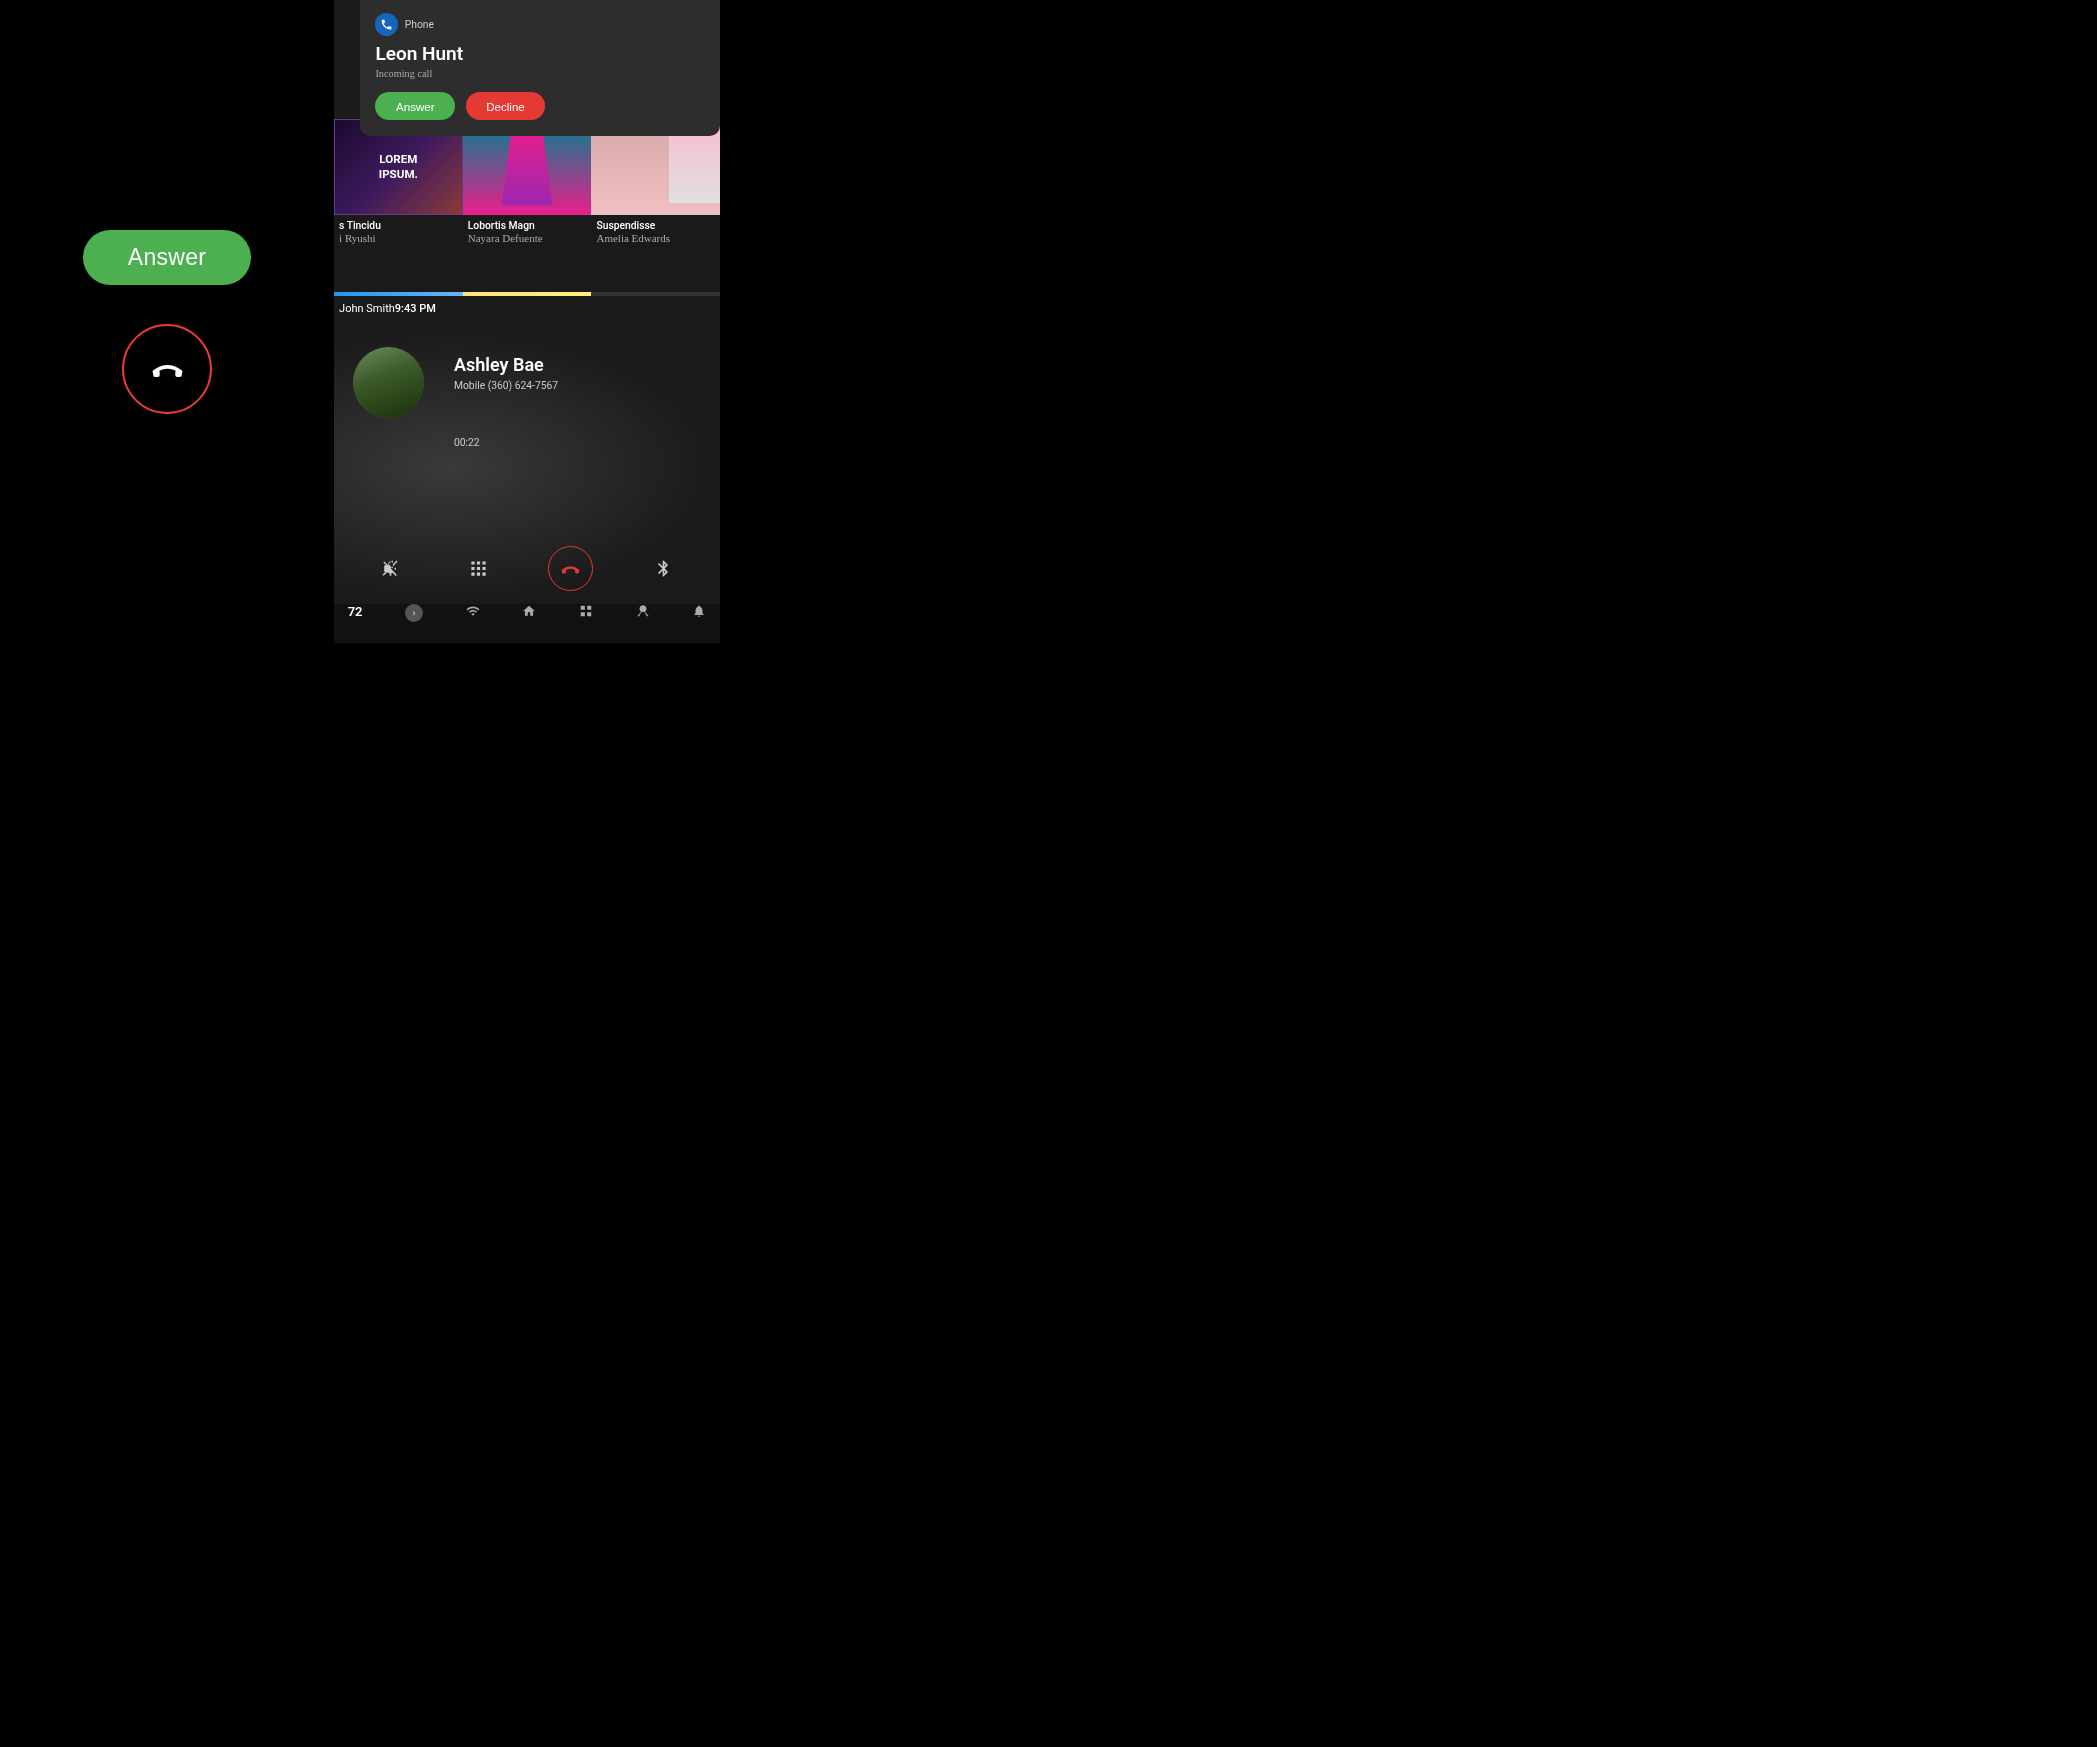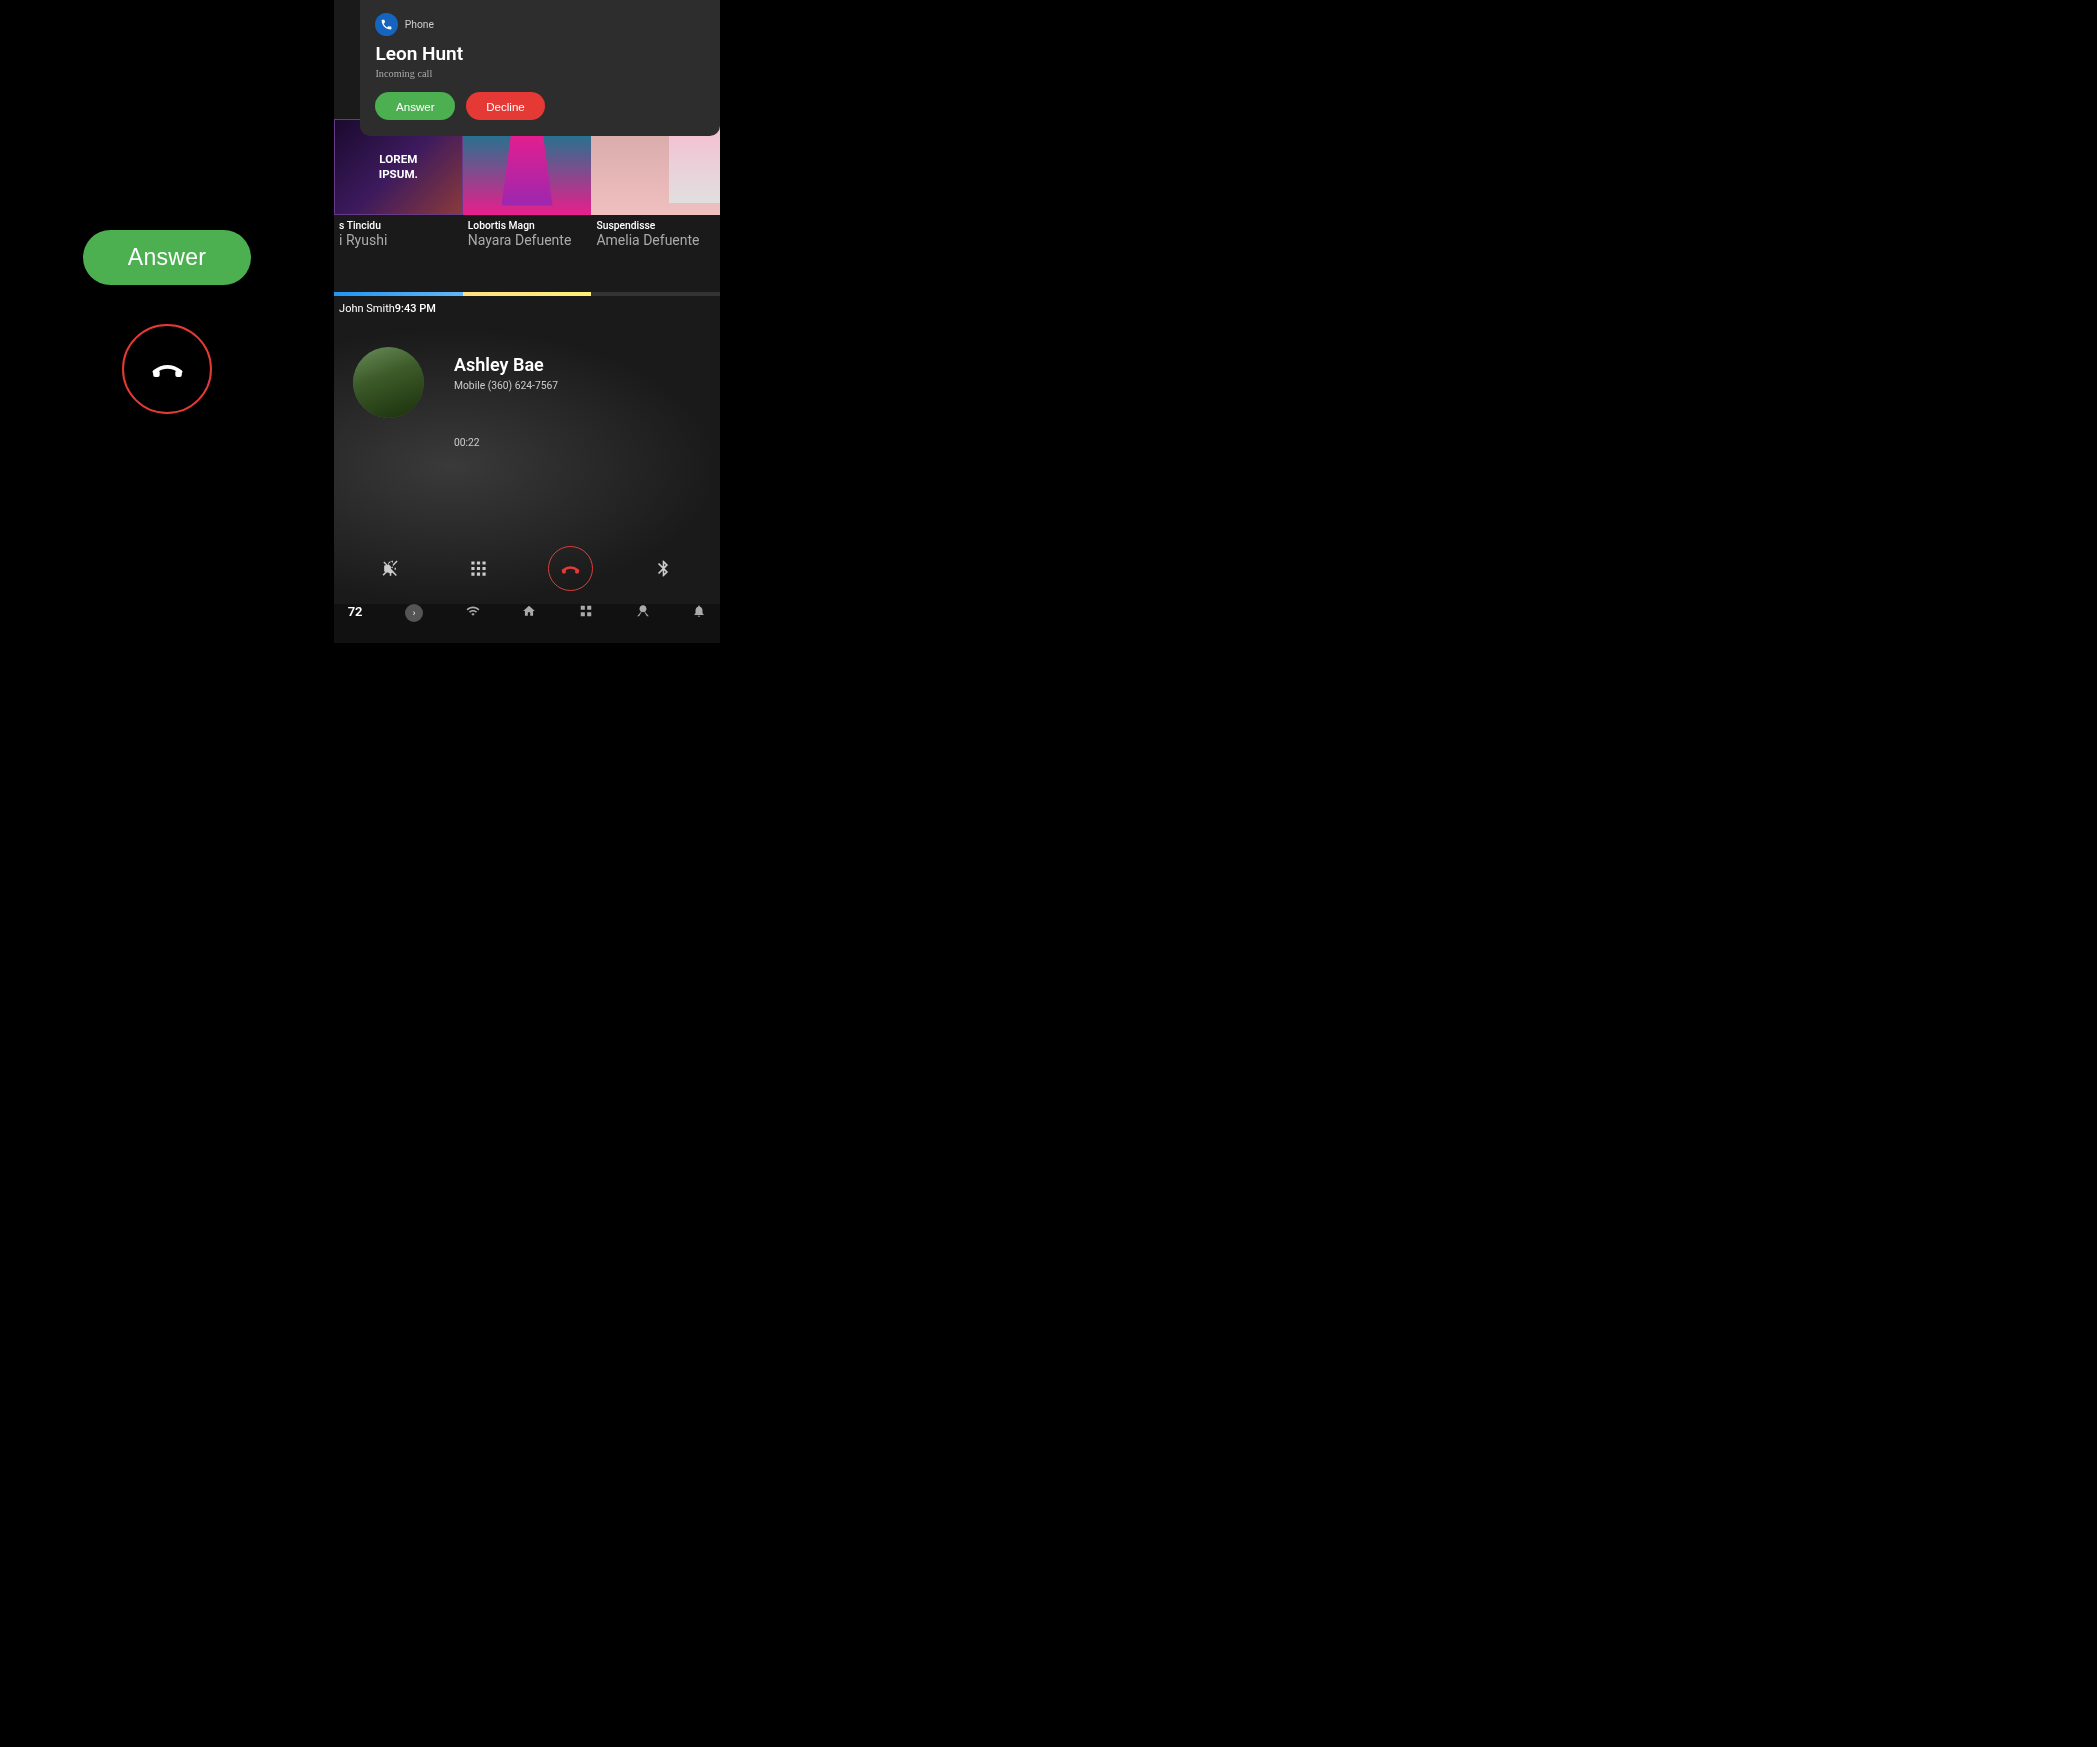--- a/index.html
+++ b/index.html
@@ -196,21 +196,22 @@
     }
 
     .media-title {
       color: #fff;
       font-size: 10.3px;
       font-weight: 500;
     }
 
     .media-author {
       color: #aaa;
-      font-size: 14px;
+      font-size: 11px;
+      font-family: Liberation Serif, serif;
     }
 
     .media-card-info {
       padding: 3.9px 5.1px;
     }
 
     
     .progress-area {
       position: absolute;
       top: 292px;
@@ -472,21 +473,21 @@
         <div class="media-author">Nayara Defuente</div>
       </div>
     </div>
 
     <div class="media-card">
       <div class="media-card-3">
         <div class="figure-silhouette-2"></div>
       </div>
       <div class="media-card-info">
         <div class="media-title">Suspendisse</div>
-        <div class="media-author">Amelia Defuente</div>
+        <div class="media-author">Amelia Edwards</div>
       </div>
     </div>
   </div>
 
   <div class="progress-area">
     <div class="progress-bar-item pb-1"></div>
     <div class="progress-bar-item pb-2"></div>
     <div class="progress-bar-item pb-3"></div>
   </div>
 

